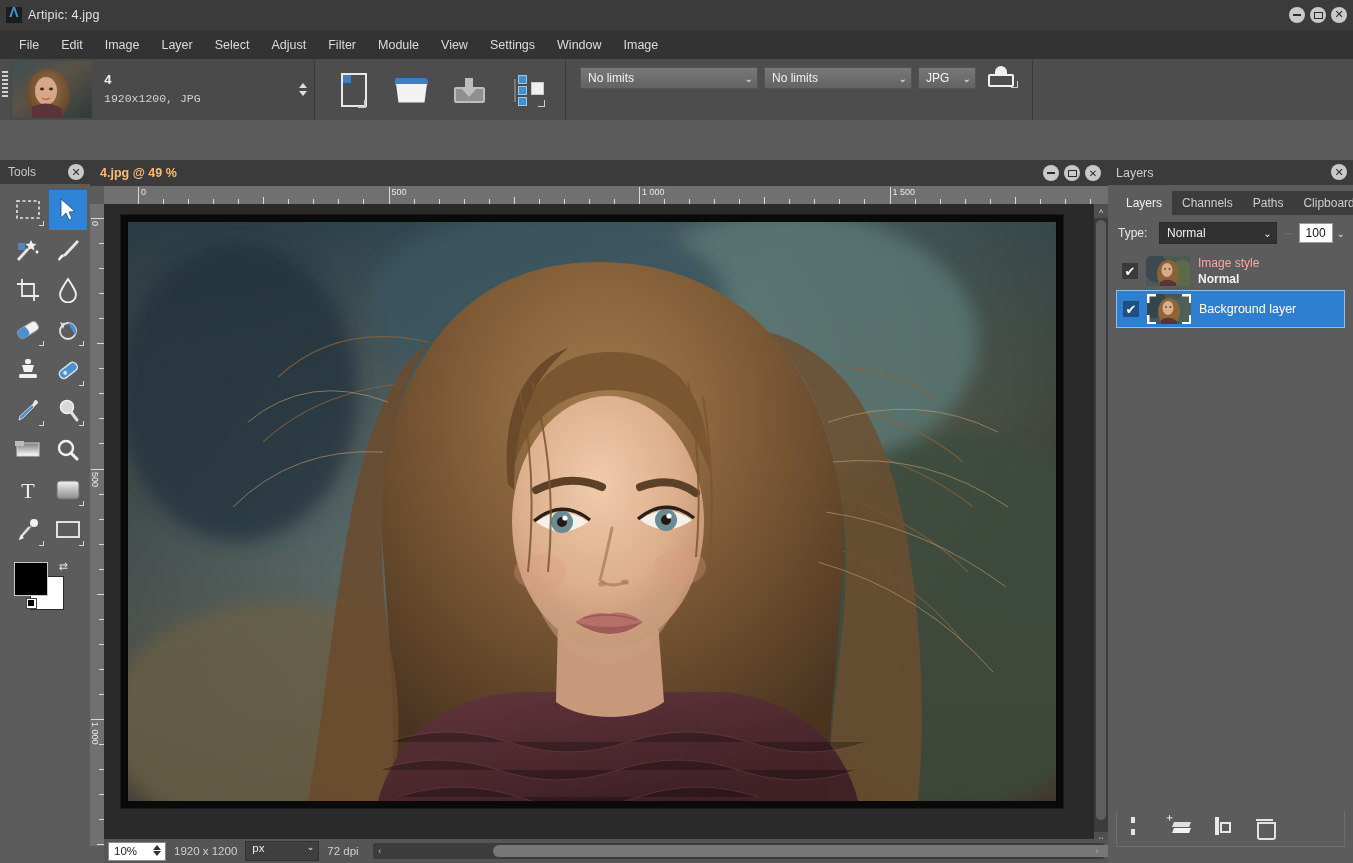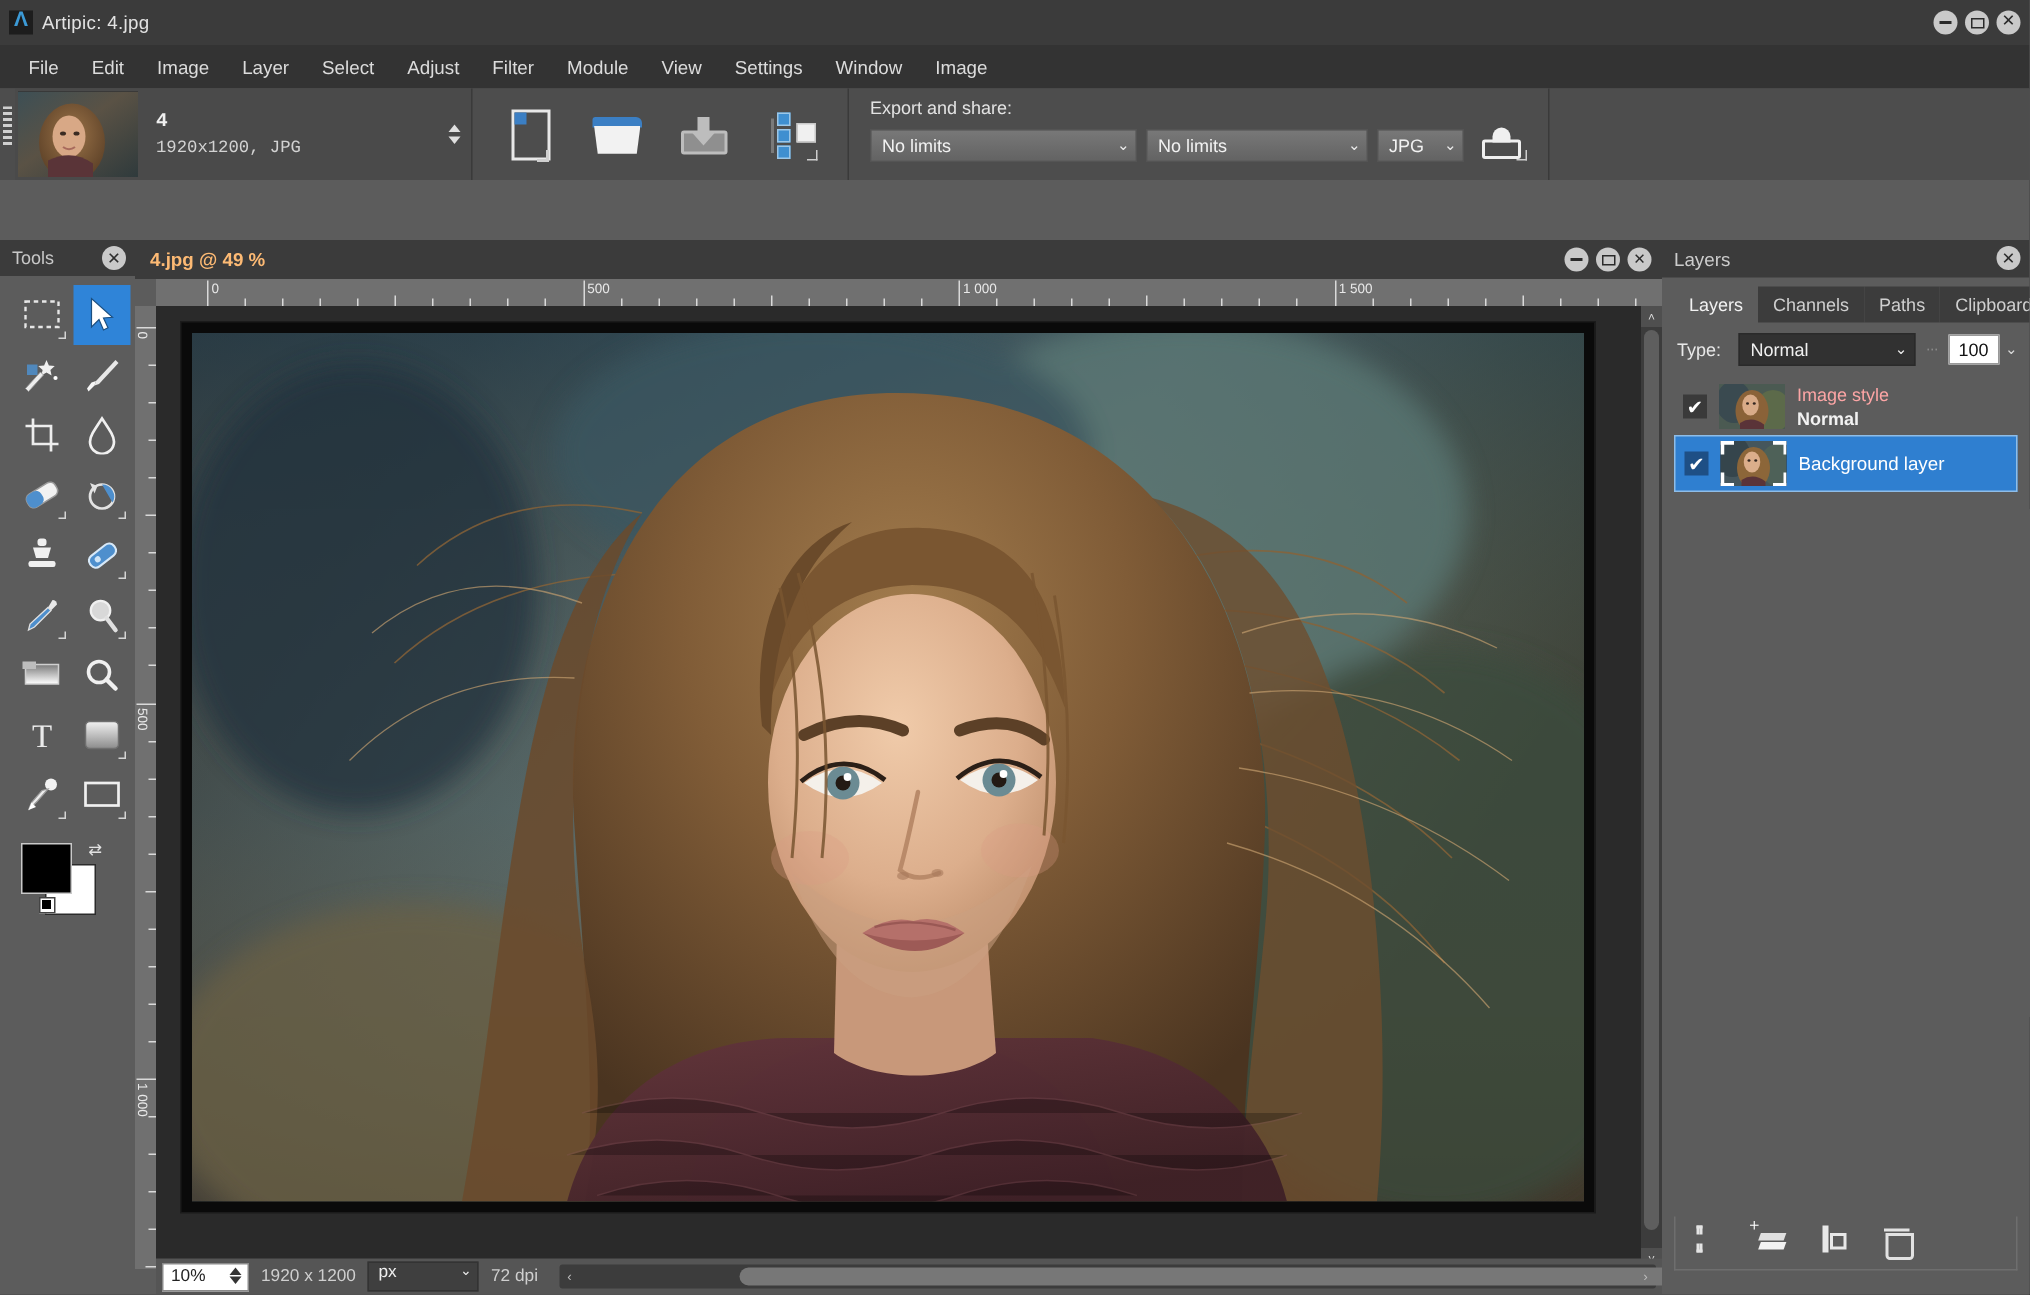--- a/index.html
+++ b/index.html
@@ -435,21 +435,20 @@
             <span class="n n1"></span>
             <span class="n n2"></span>
             <span class="n n3"></span>
             <span class="sq"></span>
           </span>
         <span class="corner-mark"></span>
       </div>
     </div>
 
     <div class="export-zone">
-      <div class="export-label">Export and share:</div>
       <div class="export-row">
         <div class="sel w1">
           <span>No limits</span>
           <span class="cv">⌄</span>
         </div>
         <div class="sel w2">
           <span>No limits</span>
           <span class="cv">⌄</span>
         </div>
         <div class="sel w3">

